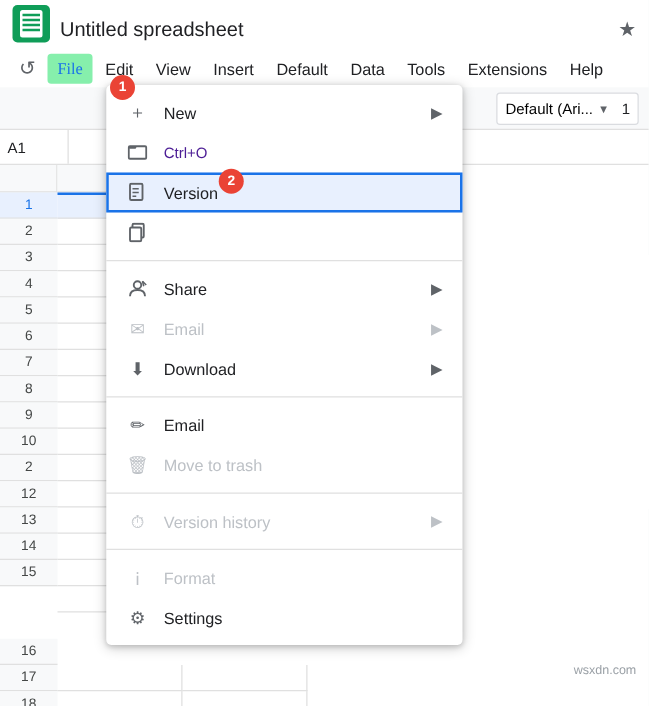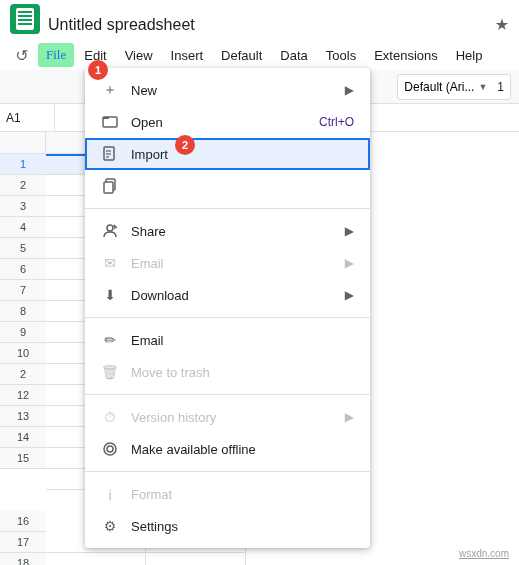--- a/index.html
+++ b/index.html
@@ -426,34 +426,33 @@
       <span class="item-arrow">▶</span>
     </div>
 
     <div class="dropdown-item">
       <span class="item-icon">
         <svg width="16" height="16" viewBox="0 0 16 16" fill="none">
           <rect x="1" y="3" width="6" height="2" rx="1" fill="#5f6368"></rect>
           <rect x="1" y="3" width="14" height="10" rx="1" stroke="#5f6368" stroke-width="1.5" fill="none"></rect>
         </svg>
       </span>
-      <span class="item-label">Open</span>
       <span class="item-shortcut">Ctrl+O</span>
     </div>
 
     <div class="dropdown-item highlighted" style="outline: 2px solid #1a73e8; outline-offset: -2px;">
       <span class="item-icon">
         <svg width="16" height="16" viewBox="0 0 16 16" fill="none">
           <rect x="2" y="1" width="10" height="13" rx="1" stroke="#5f6368" stroke-width="1.5" fill="none"></rect>
           <line x1="4" y1="5" x2="9" y2="5" stroke="#5f6368" stroke-width="1.2"></line>
           <line x1="4" y1="8" x2="9" y2="8" stroke="#5f6368" stroke-width="1.2"></line>
           <line x1="4" y1="11" x2="7" y2="11" stroke="#5f6368" stroke-width="1.2"></line>
         </svg>
       </span>
-      <span class="item-label">Import</span>
+      <span class="item-label">Version</span>
     </div>
 
     <div class="dropdown-item">
       <span class="item-icon">
         <svg width="16" height="16" viewBox="0 0 16 16" fill="none">
           <rect x="4" y="1" width="9" height="11" rx="1" stroke="#5f6368" stroke-width="1.5" fill="none"></rect>
           <rect x="2" y="4" width="9" height="11" rx="1" stroke="#5f6368" stroke-width="1.5" fill="white"></rect>
         </svg>
       </span>
     </div>
@@ -498,40 +497,31 @@
     </div>
 
     <div class="menu-divider"></div>
 
     <div class="dropdown-item disabled">
       <span class="item-icon disabled">⏱</span>
       <span class="item-label">Version history</span>
       <span class="item-arrow" style="color:#bdc1c6;">▶</span>
     </div>
 
-    <div class="dropdown-item">
-      <span class="item-icon">
-        <svg width="16" height="16" viewBox="0 0 16 16" fill="none">
-          <circle cx="8" cy="8" r="6" stroke="#5f6368" stroke-width="1.5" fill="none"></circle>
-          <circle cx="8" cy="8" r="3" stroke="#5f6368" stroke-width="1.5" fill="none"></circle>
-        </svg>
-      </span>
-      <span class="item-label">Make available offline</span>
-    </div>
 
     <div class="menu-divider"></div>
 
     <div class="dropdown-item disabled">
       <span class="item-icon disabled">ℹ</span>
       <span class="item-label">Format</span>
     </div>
 
     <div class="dropdown-item">
       <span class="item-icon">⚙</span>
       <span class="item-label">Settings</span>
     </div>
   </div>
 </div>
 
 <div class="badge badge-1">1</div>
 <div class="badge badge-2">2</div>
 
-<div style="position:absolute;bottom:6px;right:10px;font-size:10px;color:#9aa0a6;z-index:5;text-decoration:underline;">wsxdn.com</div>
+<div style="position:absolute;bottom:23px;right:10px;font-size:10px;color:#9aa0a6;z-index:5;">wsxdn.com</div>
 
 </body></html>

